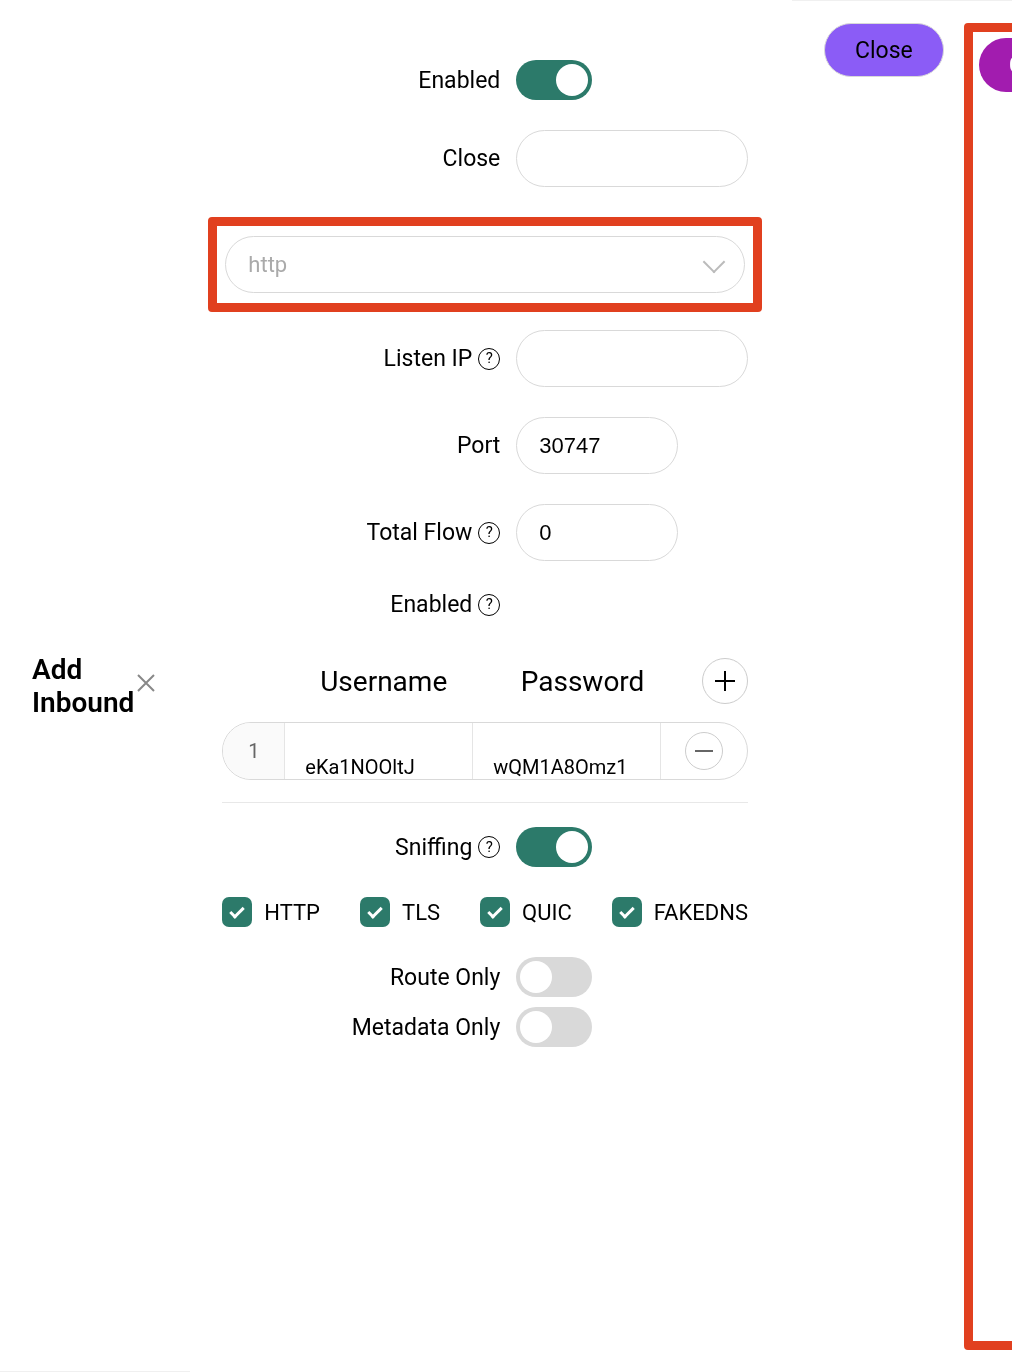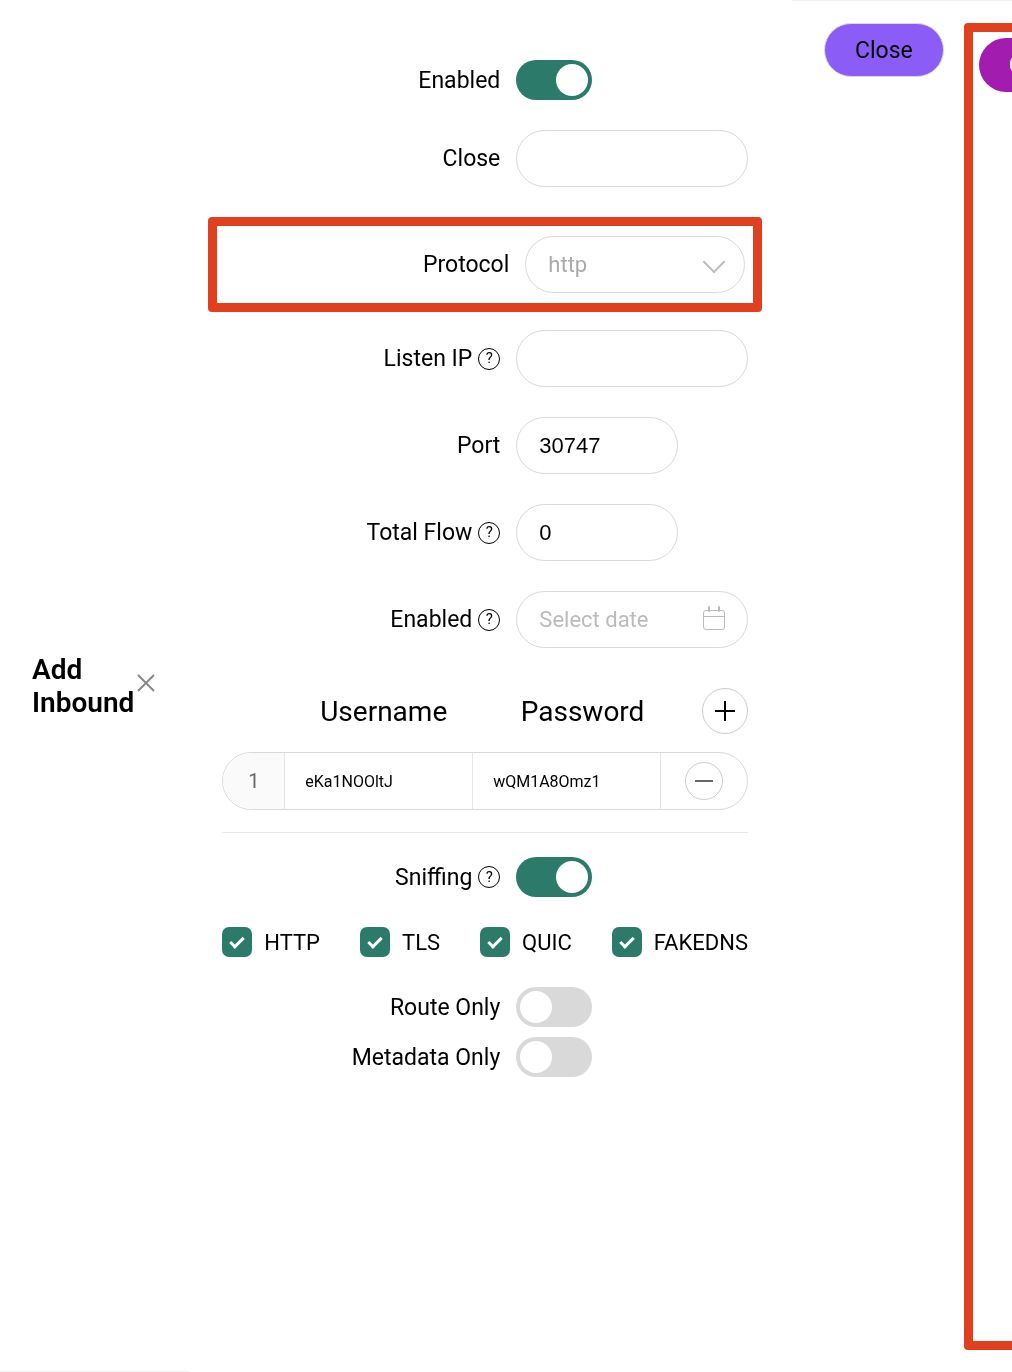--- a/index.html
+++ b/index.html
@@ -64,21 +64,21 @@
   .plus-h { width: 20px; height: 2px; top: 9px; left: 0; }
   .plus-v { width: 2px; height: 20px; left: 9px; top: 0; }
   .cred-row {
     display: flex; border: 1px solid #d9d9d9; border-radius: 30px; overflow: hidden; height: 58px;
   }
   .cred-row .idx {
     width: 62px; border-right: 1px solid #e5e5e5; display: flex; align-items: center; justify-content: center;
     background: #fafafa; font-size: 20px; color: #666;
   }
   .cred-row .cell {
-    flex: 1; border-right: 1px solid #e5e5e5; padding: 0 20px; display: flex; align-items: center; font-size: 16px;
+    flex: 1; border-right: 1px solid #e5e5e5; padding: 0 20px; display: flex; align-items: flex-end; font-size: 20px;
   }
   .cred-row .act {
     width: 86px; display: flex; align-items: center; justify-content: center;
   }
   .minus-btn {
     width: 38px; height: 38px; border-radius: 50%; border: 1px solid #ccc; background: #fff;
     display: flex; align-items: center; justify-content: center; cursor: pointer;
   }
   .minus { width: 18px; height: 2px; background: #666; }
   .divider { border-top: 1px solid #e8e8e8; margin: 22px 0 24px 0; }
@@ -133,21 +133,20 @@
           <div class="knob"></div>
         </div>
     </div>
 
     <div class="row">
       <div class="label">Close</div>
       <div class="ctrl"><input class="input" value="" style=""></div>
     </div>
 
     <div class="row highlight-red" style="margin-bottom:18px;">
-      <div class="label">Protocol</div>
       <div class="ctrl">
         <div class="select">
           <span class="val">http</span>
           <span class="chevron"></span>
         </div>
       </div>
     </div>
 
     <div class="row">
       <div class="label">
@@ -167,28 +166,20 @@
         <span>Total Flow</span>
         <span class="help-circle">?</span>
       </div>
       <div><input class="input num-input" value="0" style=""></div>
     </div>
 
     <div class="row">
       <div class="label">
         <span>Enabled</span>
         <span class="help-circle">?</span>
-      </div>
-      <div class="ctrl">
-        <div class="date-picker">
-          <span class="ph">Select date</span>
-          <span class="cal-icon">
-              <span class="line"></span>
-            </span>
-        </div>
       </div>
     </div>
 
     <div class="creds-header">
       <div class="idxcol"></div>
       <div class="col">Username</div>
       <div class="col">Password</div>
       <div class="add-btn">
         <div class="plus-wrap">
             <div class="plus-h"></div>

